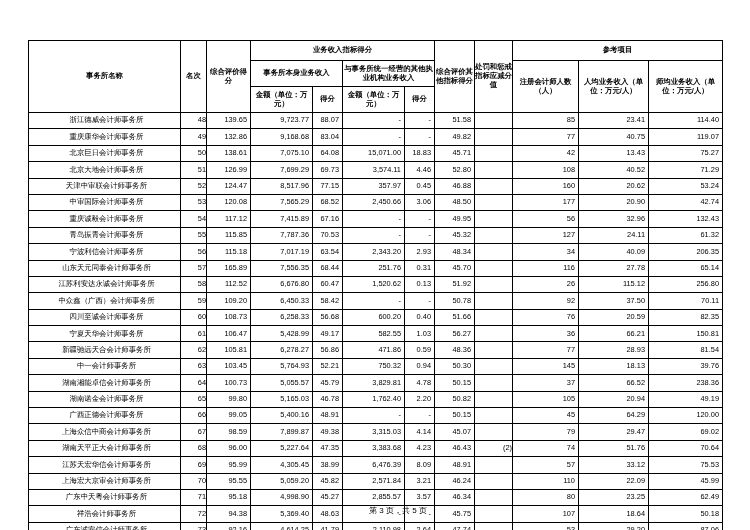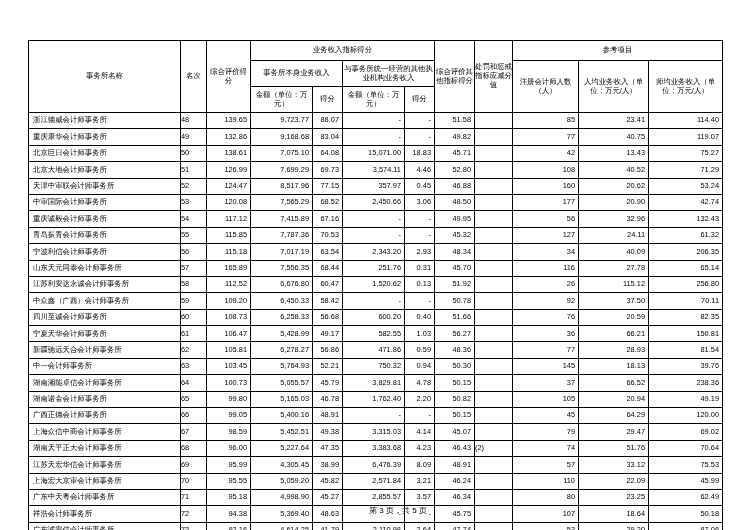--- a/index.html
+++ b/index.html
@@ -4,28 +4,28 @@
 <style>
   html,body{margin:0;padding:0;}
   body{
     width:750px;height:530px;background:#ffffff;
     font-family:"Liberation Sans","DejaVu Sans",sans-serif;
     color:#000;
   }
   .page{position:relative;width:750px;height:530px;box-sizing:border-box;padding:40px 28px 0 28px;}
   table{border-collapse:collapse;table-layout:fixed;width:694px;margin:0 auto;}
   th,td{border:1px solid #000;padding:0;text-align:center;vertical-align:middle;font-size:7.4px;line-height:1.15;}
-  thead th{font-weight:normal;}
+  thead th{font-weight:bold;}
   .hdr-main{height:20px;}
   .hdr-sub{height:26px;margin-left:46px;}
   .hdr-unit{height:26px;}
-  .name-col{text-align:left;padding-left:4px;white-space:nowrap;font-size:7.4px;}
+  .name-col{text-align:center;padding-left:4px;white-space:nowrap;font-size:7.4px;}
   tbody tr{height:16.4px;}
   .num{padding-right:3px;text-align:right;}
-  .ctr{text-align:left;}
+  .ctr{text-align:right;}
   .footer{
     position:absolute;left:0;right:0;bottom:14px;text-align:center;
     font-size:8px;font-family:Liberation Sans, sans-serif;padding-left:46px;
   }
   .hdr-vert{font-size:7.4px;line-height:1.2;}
 </style>
 </head>
 <body>
 
 <div class="page">
@@ -332,21 +332,21 @@
           <td class="num">50.15</td>
           <td class="ctr"></td>
           <td class="num">45</td>
           <td class="num">64.29</td>
           <td class="num">120.00</td>
         </tr>
         <tr>
           <td class="name-col">上海众信中商会计师事务所</td>
           <td class="ctr">67</td>
           <td class="num">98.59</td>
-          <td class="num">5,452.51</td>
+          <td class="num">7,899.87</td>
           <td class="num">49.38</td>
           <td class="num">3,315.03</td>
           <td class="num">4.14</td>
           <td class="num">45.07</td>
           <td class="ctr"></td>
           <td class="num">79</td>
           <td class="num">29.47</td>
           <td class="num">69.02</td>
         </tr>
         <tr>

